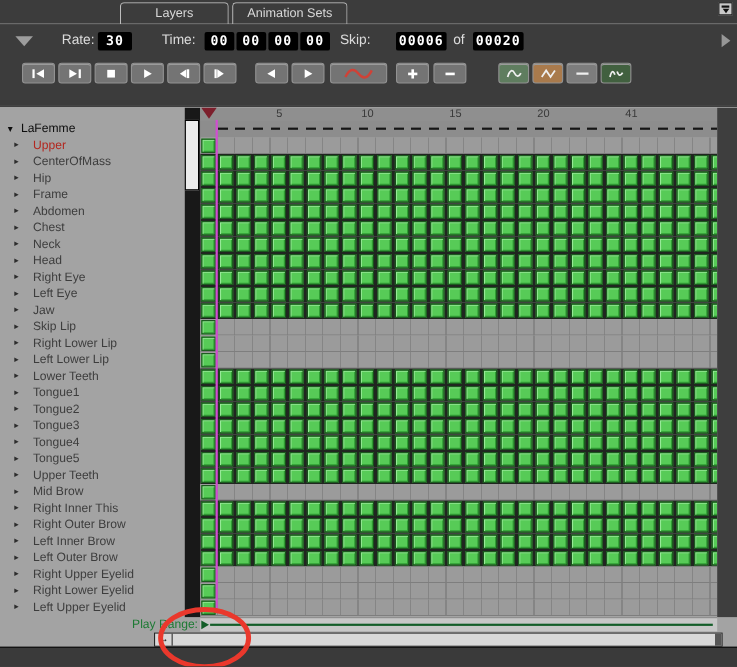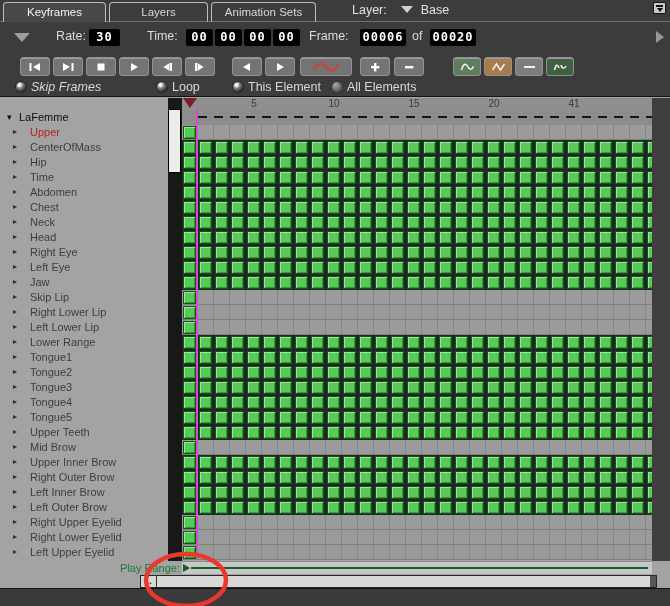--- a/index.html
+++ b/index.html
@@ -91,42 +91,38 @@
   .footer{position:absolute;left:0;top:588px;width:670px;height:18px;background:#3a3a3a;border-top:1px solid #101010;box-sizing:border-box;}
 
   .annotation{position:absolute;left:132px;top:549px;z-index:20;pointer-events:none;}
 </style>
 </head>
 <body>
 
 <div class="window">
 
   <div class="tabbar">
-    <div class="tab active" style="left:3px;width:103px;">Keyframes</div>
     <div class="tab" style="left:109px;width:99px;">Layers</div>
     <div class="tab" style="left:211px;width:105px;">Animation Sets</div>
-    <div class="layerbox" style="left:352px;">
-      <span>Layer:</span><span class="caret-down"></span><span>Base</span>
-    </div>
     <div class="menu-btn">
       <div class="menu-bar"></div>
       <div class="menu-tri"></div>
     </div>
   </div>
 
   <div class="controls">
     <div class="flyout-tri"></div>
     <div class="ctl-label" style="left:44px;width:42px;text-align:right;">Rate:</div>
     <div class="valbox" style="left:89px;width:31px;">30</div>
     <div class="ctl-label" style="left:147px;">Time:</div>
     <div class="valbox" style="left:186px;width:27px;">00</div>
     <div class="valbox" style="left:215px;width:27px;">00</div>
     <div class="valbox" style="left:244px;width:27px;">00</div>
     <div class="valbox" style="left:273px;width:27px;">00</div>
-    <div class="ctl-label" style="left:309px;">Frame:</div>
+    <div class="ctl-label" style="left:309px;">Skip:</div>
     <div class="valbox" style="left:360px;width:46px;">00006</div>
     <div class="ctl-label" style="left:412px;">of</div>
     <div class="valbox" style="left:430px;width:46px;">00020</div>
     <div class="expand-tri"></div>
   </div>
 
   <div class="transport">
     <div class="tbtn" style="left:20px;">
       <svg width="14" height="10" viewBox="0 0 14 10">
           <rect x="1.5" y="1" width="2" height="8" fill="#fff"></rect>
@@ -204,30 +200,20 @@
           <path d="M2 5 H13" stroke="#efefef" stroke-width="2" fill="none"></path>
         </svg>
       </div>
     <div class="tbtn break" style="left:546px;width:28px;">
       <svg width="15" height="10" viewBox="0 0 15 10">
           <path d="M1.5 8 C3 2,4.5 2,6 6 M8 3 C9.5 7.5,11.5 7,13 4" stroke="#efefef" stroke-width="1.6" fill="none"></path>
         </svg>
       </div>
   </div>
 
-  <div class="options">
-    <div class="radio" style="left:16px;"></div>
-    <div class="opt-label italic" style="left:31px;">Skip Frames</div>
-    <div class="radio" style="left:157px;"></div>
-    <div class="opt-label" style="left:172px;">Loop</div>
-    <div class="radio" style="left:233px;"></div>
-    <div class="opt-label" style="left:248px;">This Element</div>
-    <div class="radio off" style="left:332px;"></div>
-    <div class="opt-label" style="left:347px;">All Elements</div>
-  </div>
 
   <div class="main">
     <div class="names" id="names">
         <div class="name-row head">
           <span class="tri">▾</span>
           <span class="lab">LaFemme</span>
         </div>
         <div class="name-row red">
           <span class="tri">▸</span>
           <span class="lab">Upper</span>
@@ -235,21 +221,21 @@
         <div class="name-row">
           <span class="tri">▸</span>
           <span class="lab">CenterOfMass</span>
         </div>
         <div class="name-row">
           <span class="tri">▸</span>
           <span class="lab">Hip</span>
         </div>
         <div class="name-row">
           <span class="tri">▸</span>
-          <span class="lab">Time</span>
+          <span class="lab">Frame</span>
         </div>
         <div class="name-row">
           <span class="tri">▸</span>
           <span class="lab">Abdomen</span>
         </div>
         <div class="name-row">
           <span class="tri">▸</span>
           <span class="lab">Chest</span>
         </div>
         <div class="name-row">
@@ -279,21 +265,21 @@
         <div class="name-row">
           <span class="tri">▸</span>
           <span class="lab">Right Lower Lip</span>
         </div>
         <div class="name-row">
           <span class="tri">▸</span>
           <span class="lab">Left Lower Lip</span>
         </div>
         <div class="name-row">
           <span class="tri">▸</span>
-          <span class="lab">Lower Range</span>
+          <span class="lab">Lower Teeth</span>
         </div>
         <div class="name-row">
           <span class="tri">▸</span>
           <span class="lab">Tongue1</span>
         </div>
         <div class="name-row">
           <span class="tri">▸</span>
           <span class="lab">Tongue2</span>
         </div>
         <div class="name-row">
@@ -311,21 +297,21 @@
         <div class="name-row">
           <span class="tri">▸</span>
           <span class="lab">Upper Teeth</span>
         </div>
         <div class="name-row">
           <span class="tri">▸</span>
           <span class="lab">Mid Brow</span>
         </div>
         <div class="name-row">
           <span class="tri">▸</span>
-          <span class="lab">Upper Inner Brow</span>
+          <span class="lab">Right Inner This</span>
         </div>
         <div class="name-row">
           <span class="tri">▸</span>
           <span class="lab">Right Outer Brow</span>
         </div>
         <div class="name-row">
           <span class="tri">▸</span>
           <span class="lab">Left Inner Brow</span>
         </div>
         <div class="name-row">

